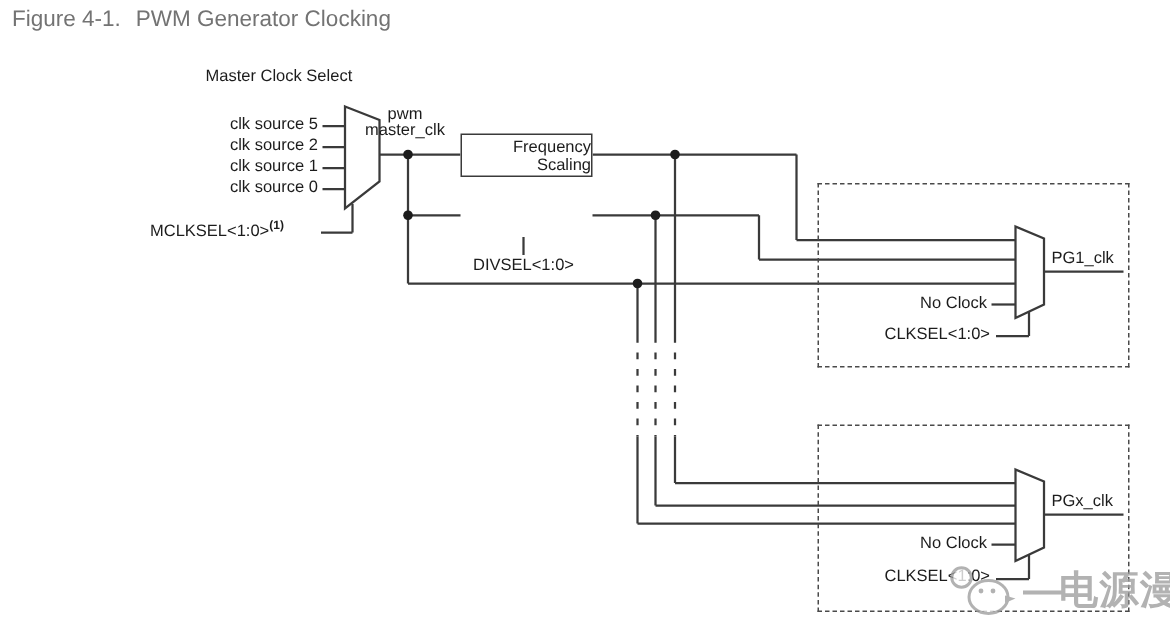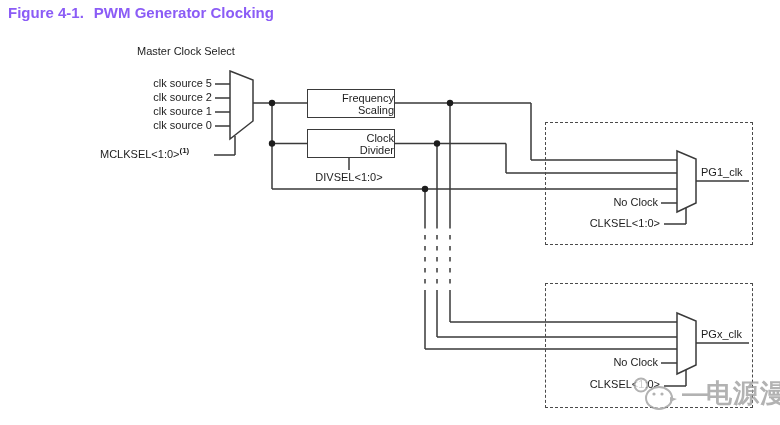--- a/index.html
+++ b/index.html
@@ -1,21 +1,21 @@
 <!DOCTYPE html>
 <html><head>
 <meta charset="utf-8">
 <style>
   html,body{margin:0;padding:0;background:#fff;}
   #stage{
     position:relative;width:780px;height:425px;background:#ffffff;overflow:hidden;
     font-family:"Liberation Sans",sans-serif;color:#1c1c1c;
   }
   .lbl{position:absolute;font-size:11px;line-height:13px;color:#1c1c1c;white-space:nowrap;}
-  .figtitle{position:absolute;left:8px;top:4px;font-size:15px;font-weight:bold;color:#8b5cf6;white-space:nowrap;}
+  .figtitle{position:absolute;left:8px;top:4px;font-size:15px;font-weight:normal;color:#737373;white-space:nowrap;}
   .figtitle .gap{margin-left:10px;}
   .blockbox{
     position:absolute;box-sizing:border-box;border:1.5px solid #3a3a3a;background:#fff;
     display:flex;flex-direction:column;align-items:flex-end;justify-content:center;
     font-size:11px;line-height:12px;text-align:center;
   }
   .dashedbox{position:absolute;box-sizing:border-box;border:1.6px dashed #4a4a4a;background:transparent;}
   .boxtitle{position:absolute;font-size:11.5px;line-height:13px;text-align:center;white-space:nowrap;}
   .r{text-align:right;}
   .c{text-align:center;}
@@ -89,28 +89,28 @@
 
   <div class="lbl" style="left:137px;top:45px;">Master Clock Select</div>
 
   <div class="lbl r" style="left:120px;top:77px;width:92px;">clk source 5</div>
   <div class="lbl r" style="left:120px;top:91px;width:92px;">clk source 2</div>
   <div class="lbl r" style="left:120px;top:105px;width:92px;">clk source 1</div>
   <div class="lbl r" style="left:120px;top:119px;width:92px;">clk source 0</div>
 
   <div class="lbl" style="left:100px;top:148px;"><span>MCLKSEL&lt;1:0&gt;</span><sup>(1)</sup></div>
 
+  <div class="lbl c" style="left:239px;top:71px;width:62px;line-height:11px;">
+    <div>pwm</div>
+    <div>master_clk</div>
+  </div>
 
   <div class="blockbox" style="left:307px;top:89px;width:88px;height:29px;">
     <div>Frequency</div>
     <div>Scaling</div>
-  </div>
-  <div class="blockbox" style="left:307px;top:129px;width:88px;height:29px;">
-    <div>Clock</div>
-    <div>Divider</div>
   </div>
   <div class="lbl c" style="left:309px;top:171px;width:80px;">DIVSEL&lt;1:0&gt;</div>
 
   <div class="dashedbox" style="left:545px;top:122px;width:208px;height:123px;"></div>
   <div class="lbl r" style="left:575px;top:196px;width:83px;">No Clock</div>
   <div class="lbl r" style="left:556px;top:217px;width:104px;">CLKSEL&lt;1:0&gt;</div>
   <div class="lbl" style="left:701px;top:166px;">PG1_clk</div>
 
   <div class="dashedbox" style="left:545px;top:283px;width:208px;height:125px;"></div>
   <div class="lbl r" style="left:575px;top:356px;width:83px;">No Clock</div>

